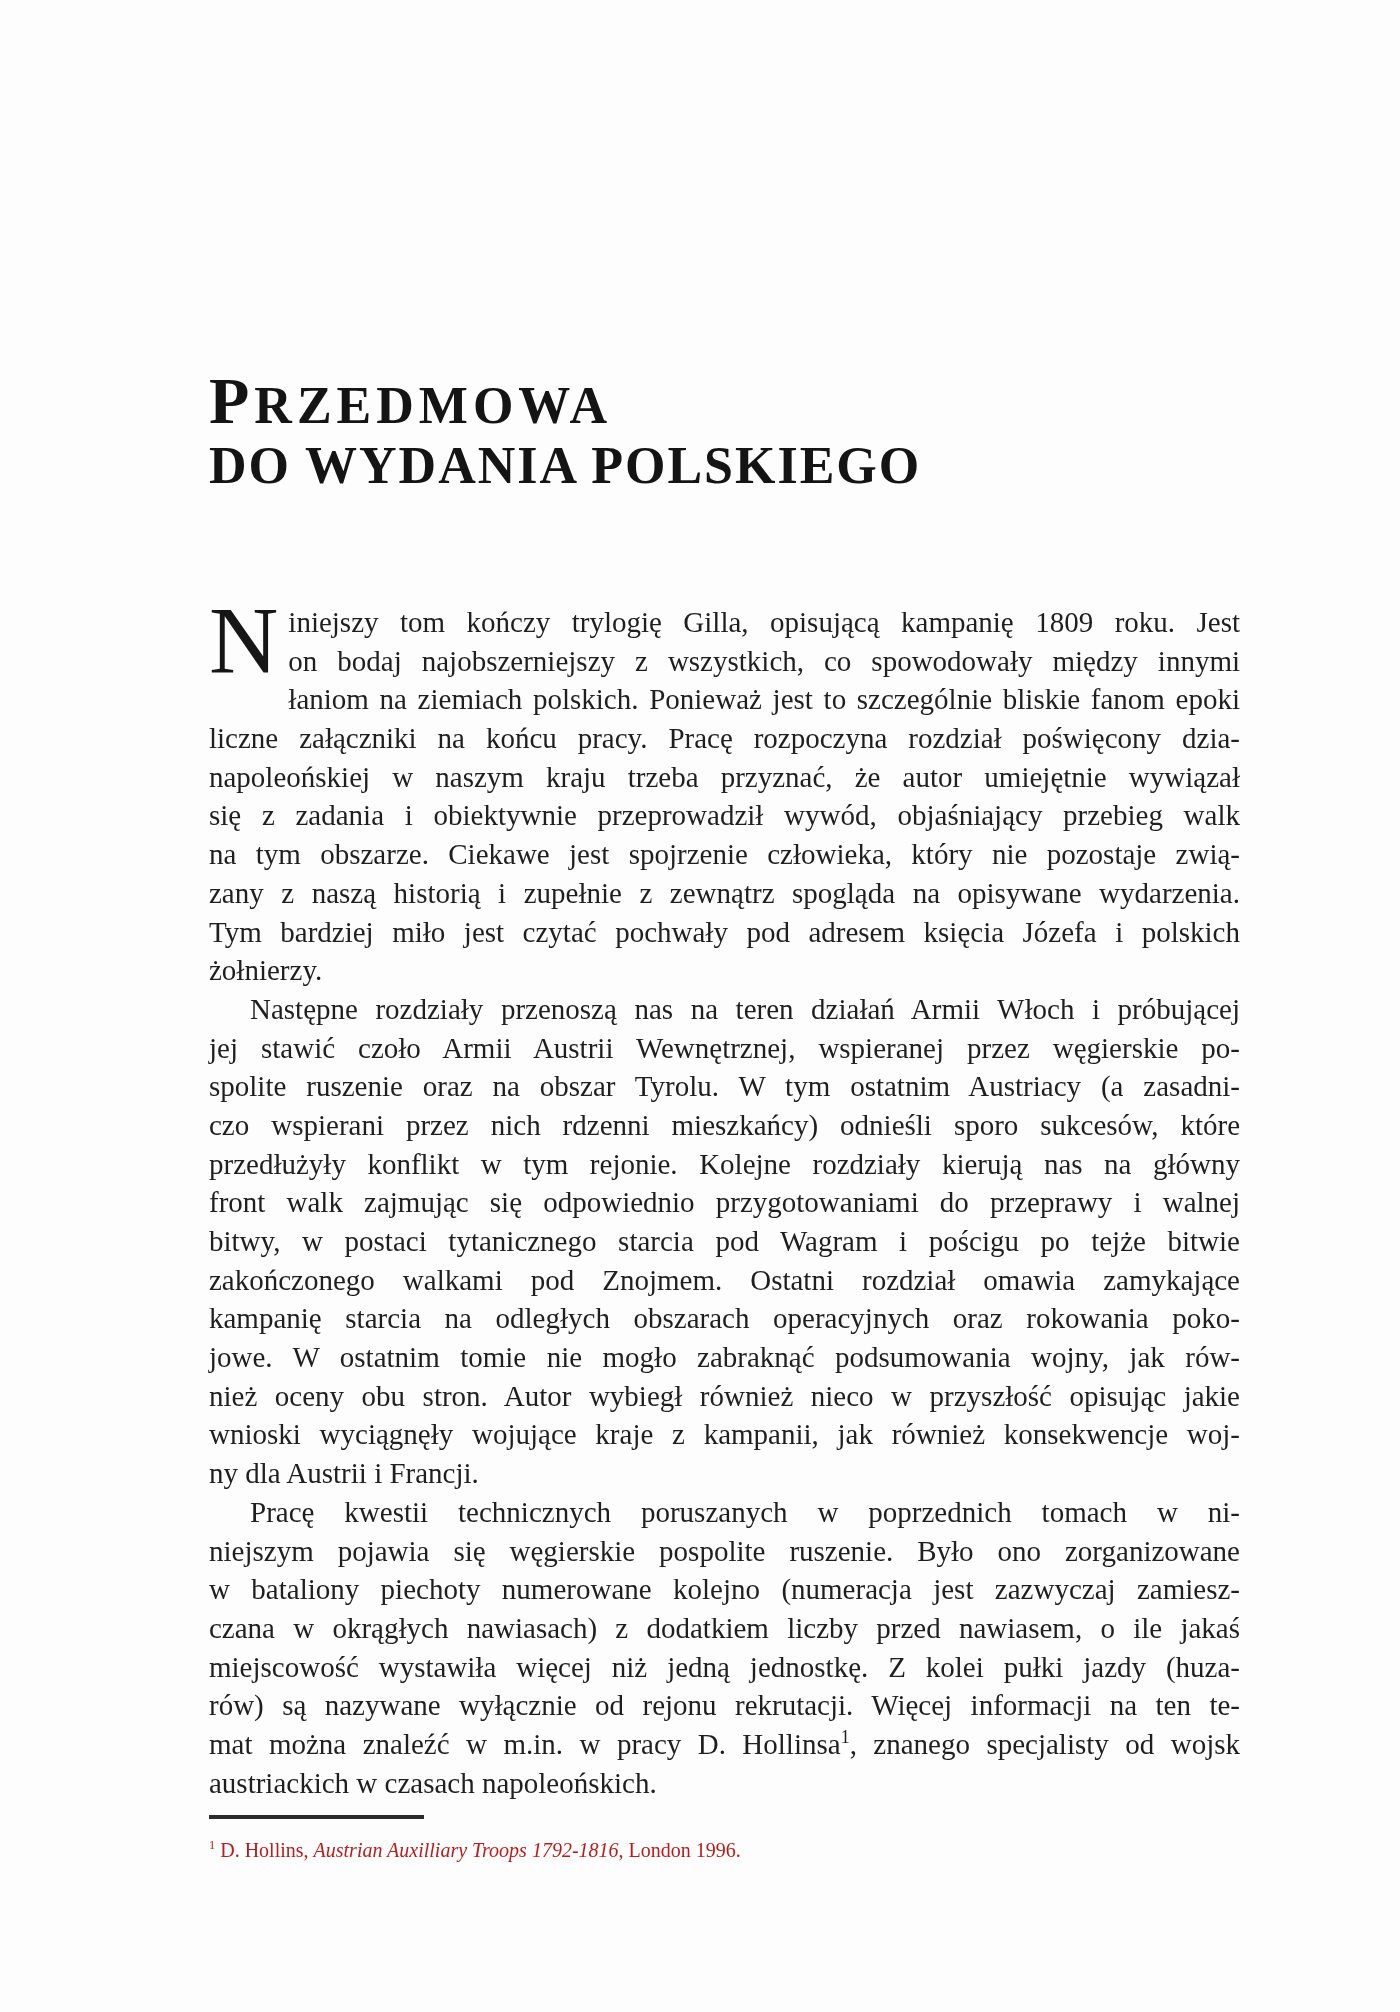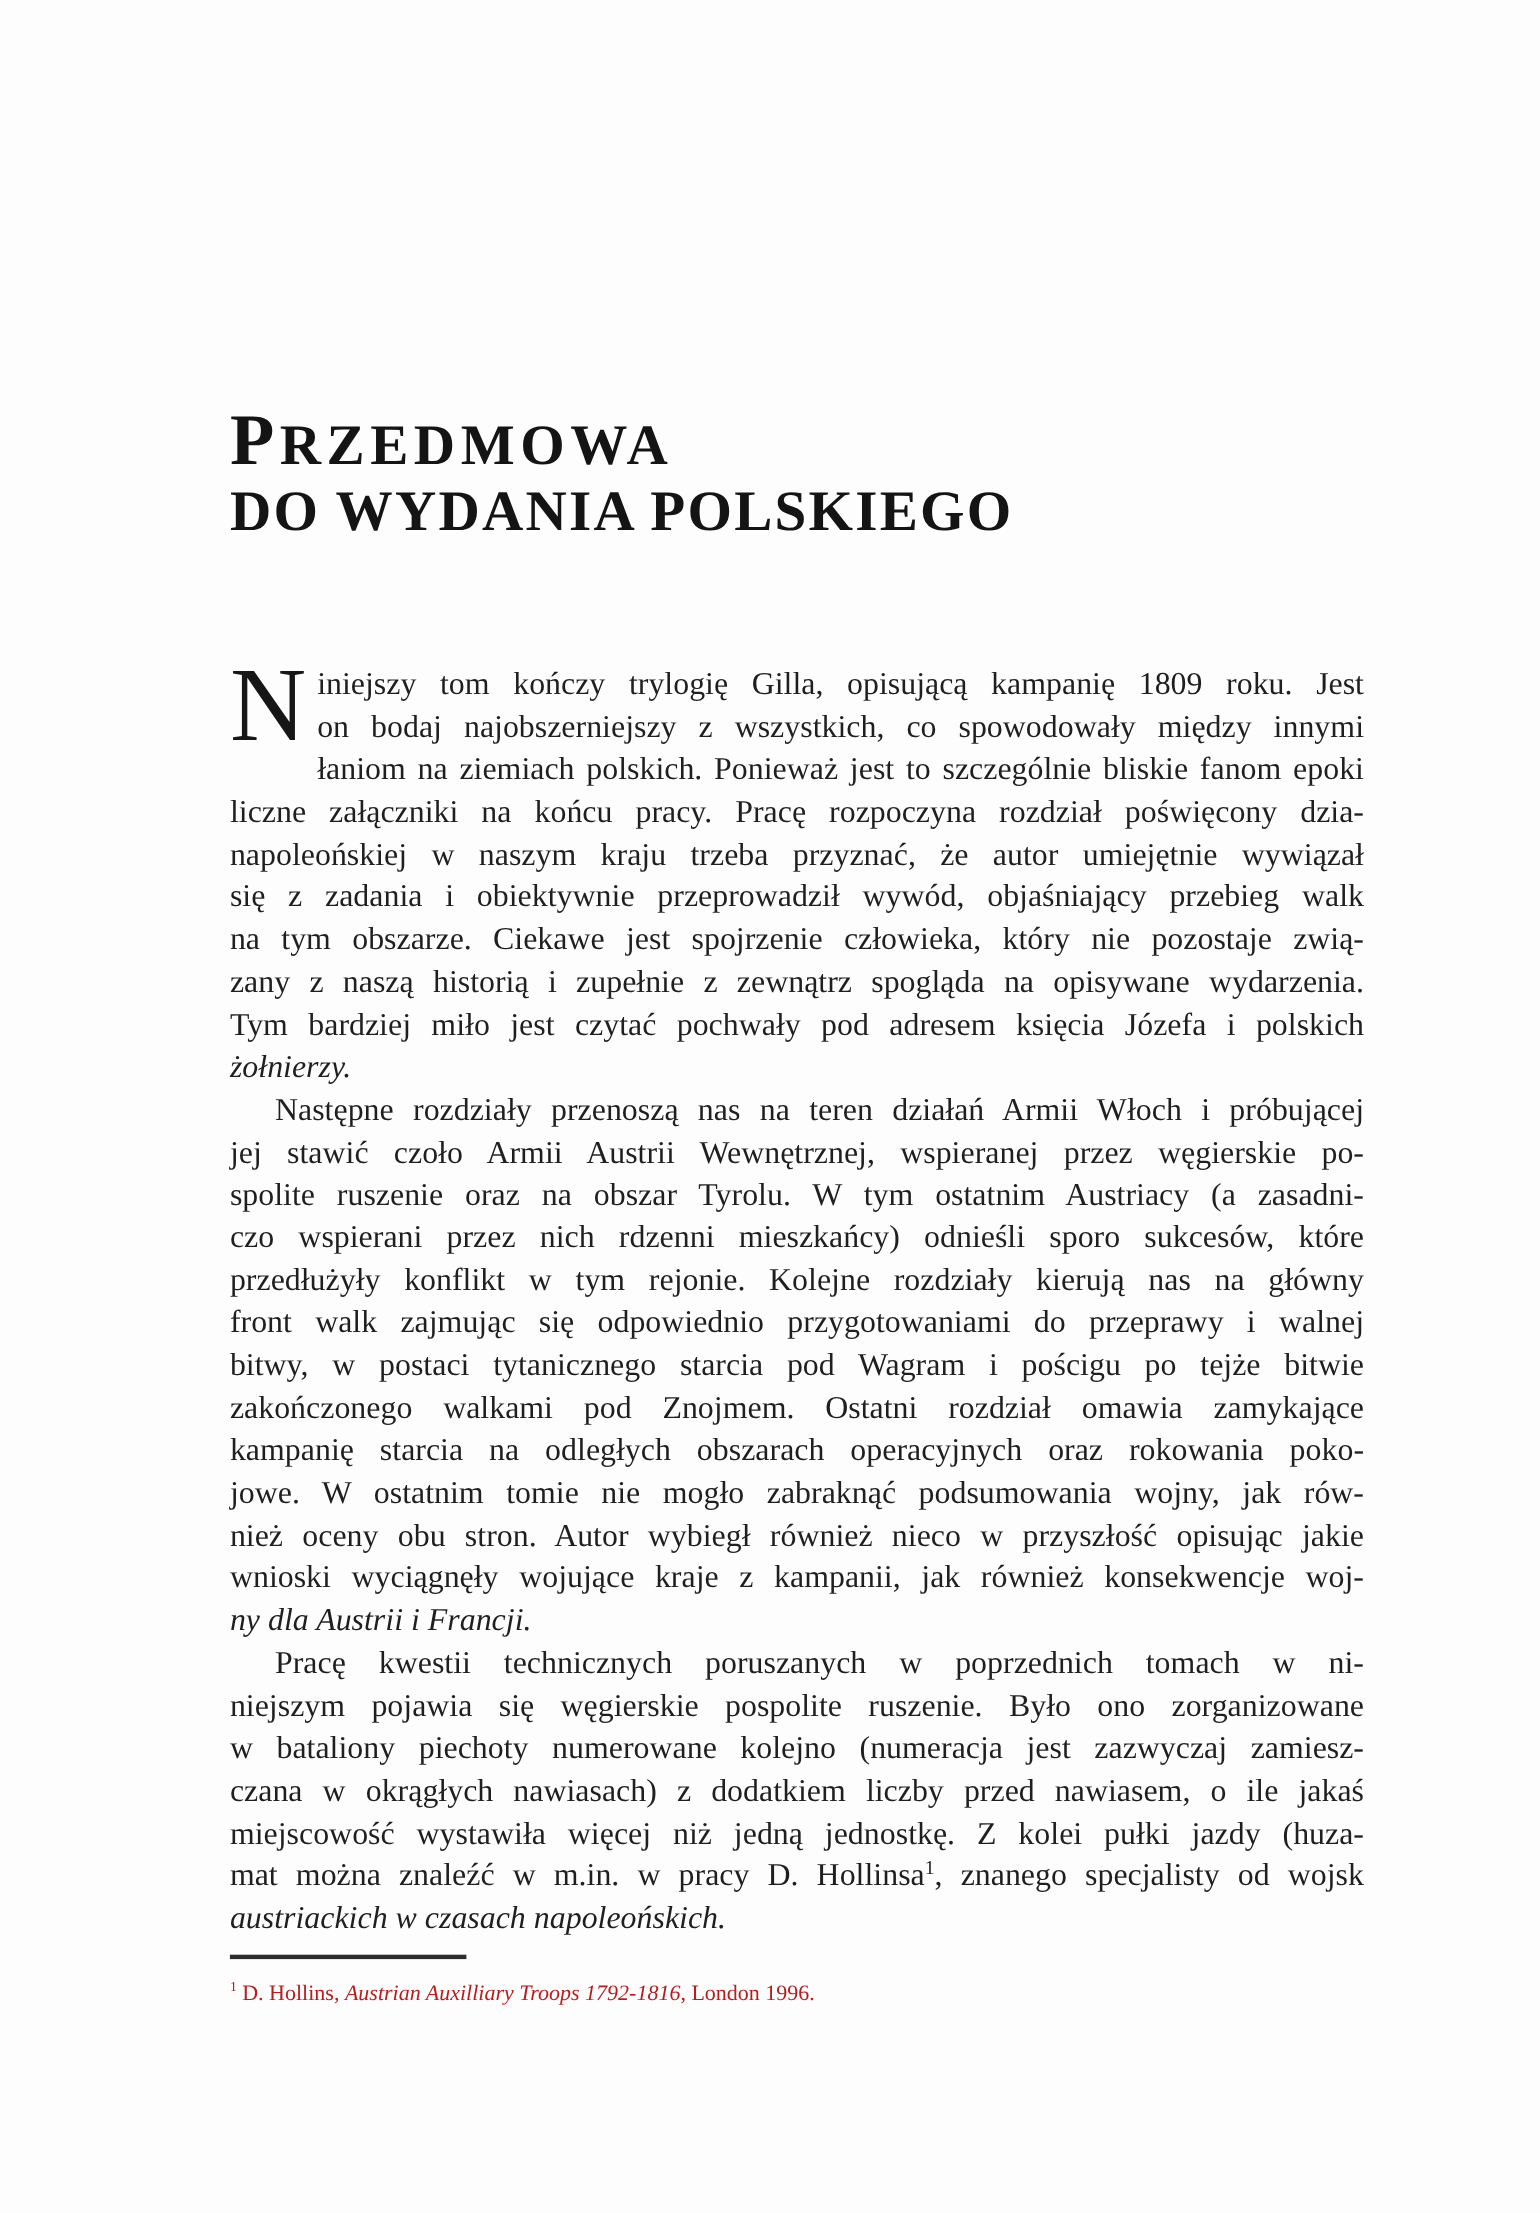--- a/index.html
+++ b/index.html
@@ -54,21 +54,20 @@
   .para { margin: 0; }
   .line {
     line-height: 38.7px;
     height: 38.7px;
     text-align: justify;
     text-align-last: justify;
     overflow: visible;
   }
   .line.last {
     text-align-last: left;
-    font-style: italic;
   }
   .indent .line:first-child {
     text-indent: 41px;
   }
   .dropcap {
     float: left;
     font-size: 96px;
     line-height: 74px;
     height: 77px;
     padding-right: 10px;
@@ -137,20 +136,21 @@
         <div class="line">wnioski wyciągnęły wojujące kraje z kampanii, jak również konsekwencje woj-</div>
         <div class="line last">ny dla Austrii i Francji.</div>
       </div>
 
       <div class="para indent">
         <div class="line">Pracę kwestii technicznych poruszanych w poprzednich tomach w ni-</div>
         <div class="line">niejszym pojawia się węgierskie pospolite ruszenie. Było ono zorganizowane</div>
         <div class="line">w bataliony piechoty numerowane kolejno (numeracja jest zazwyczaj zamiesz-</div>
         <div class="line">czana w okrągłych nawiasach) z dodatkiem liczby przed nawiasem, o ile jakaś</div>
         <div class="line">miejscowość wystawiła więcej niż jedną jednostkę. Z kolei pułki jazdy (huza-</div>
+        <div class="line">rów) są nazywane wyłącznie od rejonu rekrutacji. Więcej informacji na ten te-</div>
         <div class="line"><span>mat można znaleźć w m.in. w pracy D. Hollinsa</span><sup class="bsup">1</sup><span>, znanego specjalisty od wojsk</span></div>
         <div class="line last">austriackich w czasach napoleońskich.</div>
       </div>
 
     </div>
 
     <div class="footnote-rule"></div>
 
     <div class="footnote"><sup class="bsup">1</sup><span> D. Hollins, </span><i>Austrian Auxilliary Troops 1792-1816</i><span>, London 1996.</span></div>
 

